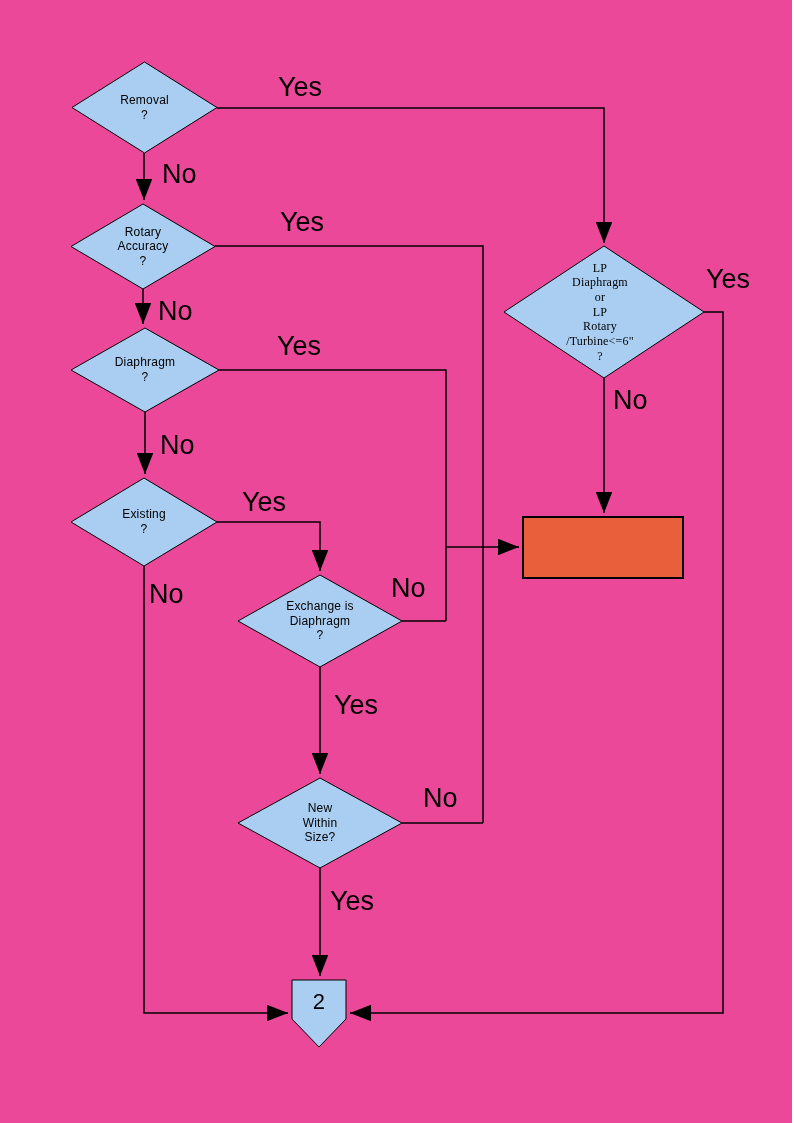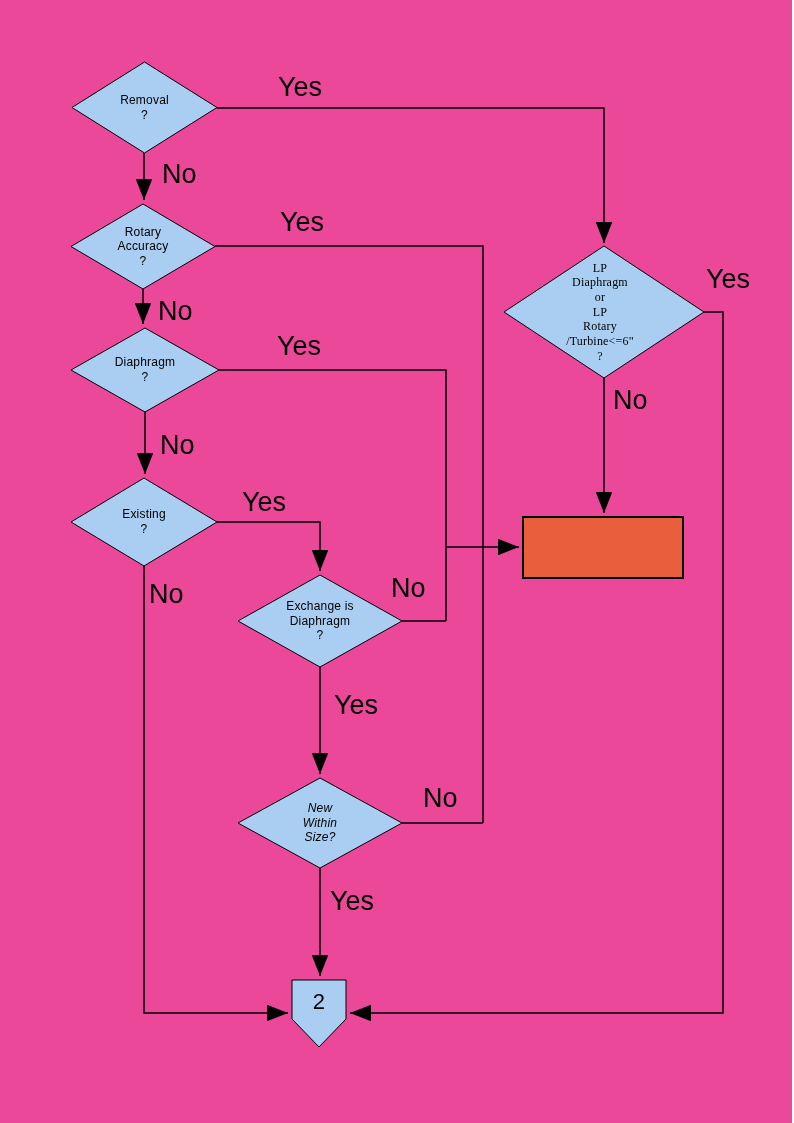--- a/index.html
+++ b/index.html
@@ -64,21 +64,21 @@
   <div class="node-label" style="left:71px;top:204px;width:144px;height:85px;">Rotary
 Accuracy
 ?</div>
   <div class="node-label" style="left:71px;top:328px;width:148px;height:84px;">Diaphragm
 ?</div>
   <div class="node-label" style="left:71px;top:478px;width:146px;height:88px;">Existing
 ?</div>
   <div class="node-label" style="left:238px;top:575px;width:164px;height:92px;">Exchange is
 Diaphragm
 ?</div>
-  <div class="node-label" style="left:238px;top:778px;width:164px;height:90px;font-style:italic;">New
+  <div class="node-label" style="left:238px;top:778px;width:164px;height:90px;">New
 Within
 Size?</div>
   <div class="node-label" style="left:500px;top:246px;width:200px;height:132px;font-family:Liberation Serif, serif;">LP
 Diaphragm
 or
 LP
 Rotary
 /Turbine&lt;=6"
 ?</div>
   <div class="node-label conn-label" style="left:292px;top:980px;width:54px;height:45px;">2</div>

